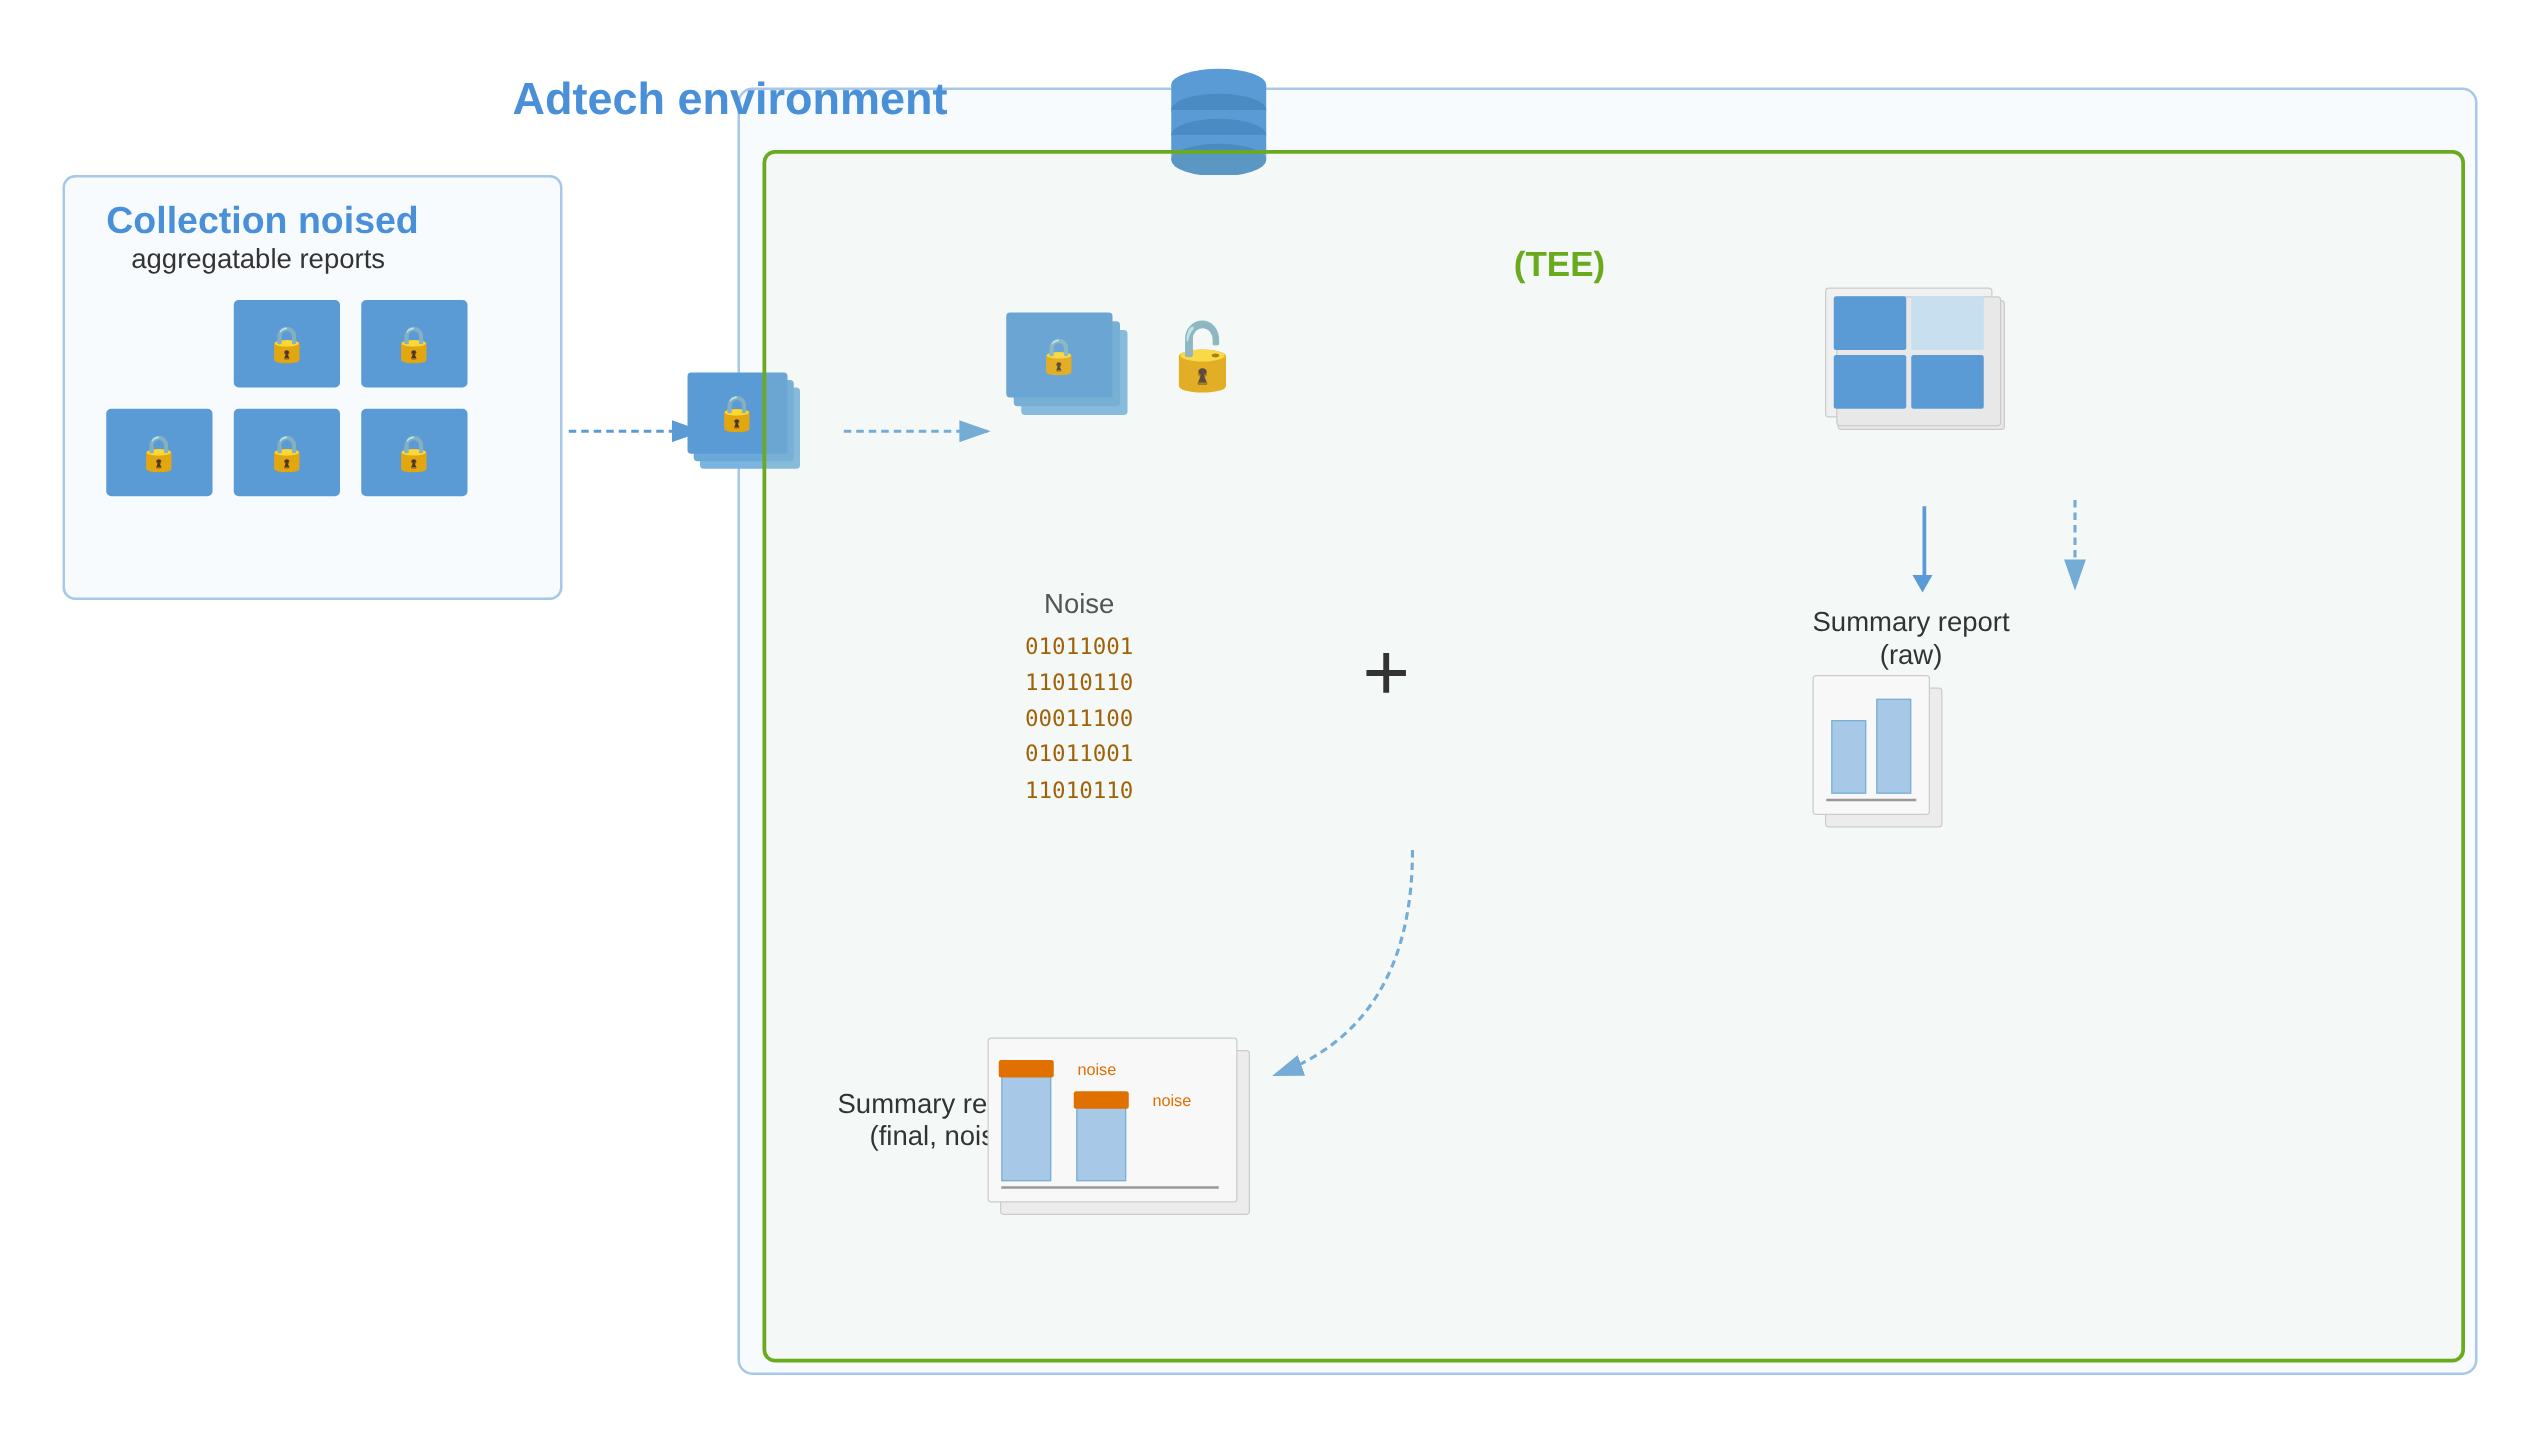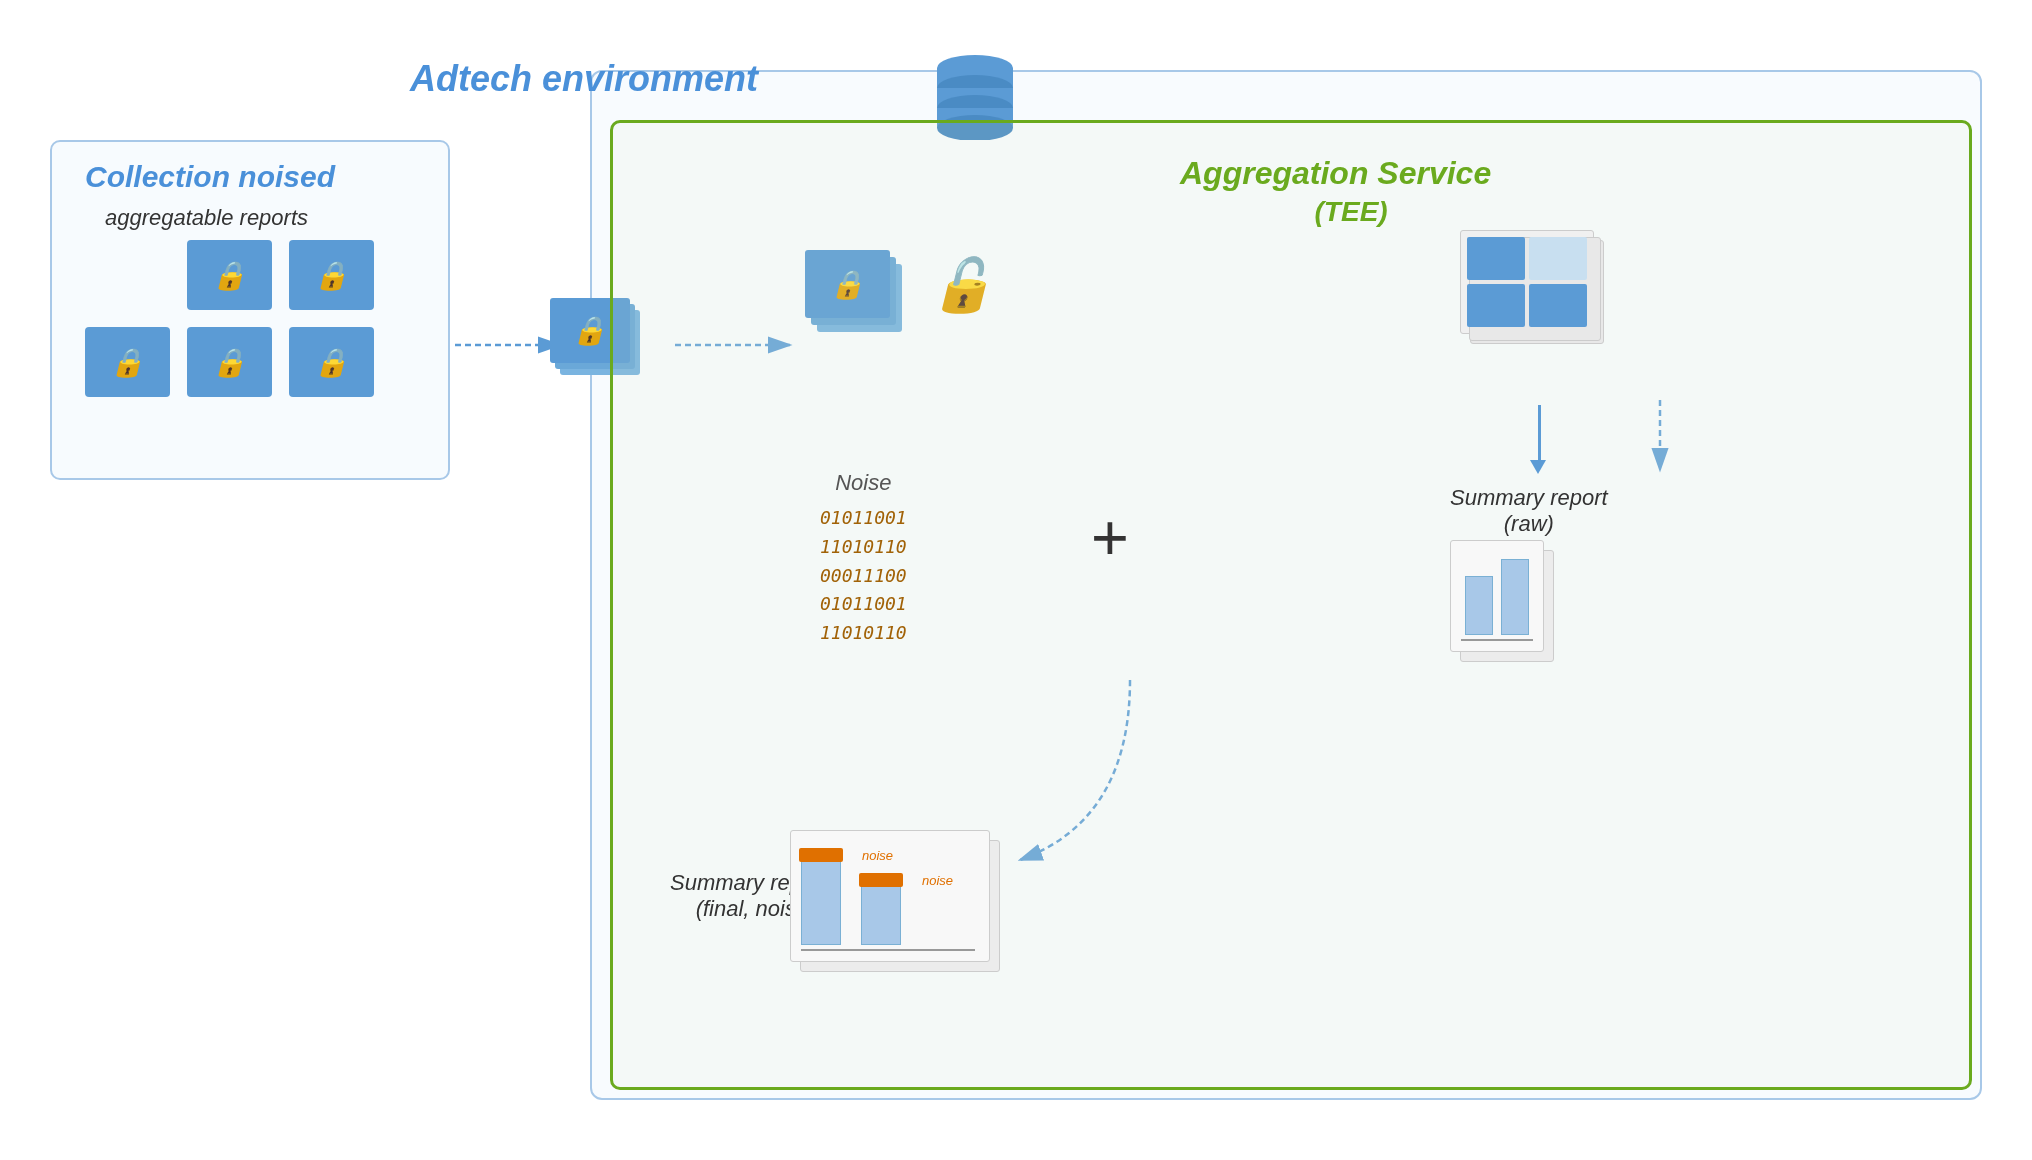--- a/index.html
+++ b/index.html
@@ -11,21 +11,20 @@
       overflow: hidden;
       position: relative;
     }
 
     .diagram-container {
       position: absolute;
       top: 40px;
       left: 30px;
       right: 30px;
       bottom: 40px;
-      font-style: italic;
     }
 
     
     .adtech-box {
       position: absolute;
       top: 30px;
       left: 560px;
       right: 20px;
       bottom: 20px;
       border: 2.5px solid #a8c8e8;
@@ -58,21 +57,21 @@
       position: absolute;
       top: 120px;
       left: 55px;
       color: #4a90d9;
       font-size: 30px;
       font-weight: bold;
     }
 
     .collection-sublabel {
       position: absolute;
-      top: 165px;
+      top: 154px;
       left: 75px;
       color: #333;
       font-size: 22px;
     }
 
     
     .aggregation-box {
       position: absolute;
       top: 80px;
       left: 580px;
@@ -249,21 +248,21 @@
       <div style="position:absolute; width:85px; height:68px; background:#6aa8d8; border-radius:3px; top:7px; left:6px;"></div>
       <div style="position:absolute; width:85px; height:68px; background:#5b9bd5; border-radius:3px; top:0; left:0; display:flex; align-items:center; justify-content:center; font-size:28px; color:#f0a800;">🔒</div>
     </div>
   </div>
 
   <div style="position:absolute; top:215px; left:900px; font-size:52px; color:#f0a800;">🔓</div>
 
   <div class="aggregation-box"></div>
 
   <div style="position:absolute; top:115px; left:1150px; color:#6aaa1e; font-size:32px; font-weight:bold; text-align:center; z-index:10;">
-    <span>Aggregation Service</span><br>
+    <br>
     <span style="font-size:28px;margin-left:31px;">(TEE)</span>
   </div>
 
   <div style="position:absolute; top:190px; left:1430px; z-index:5;">
     <div style="position:relative; display:inline-block;">
       <div style="position:absolute; bottom:-10px; left:10px; right:-10px; height:100%; background:#e8e8e8; border:1px solid #ccc; border-radius:3px; z-index:0;"></div>
       <div class="grid-report" style="z-index:1; position:relative;">
         <div class="grid-inner">
           <div class="grid-cell"></div>
           <div class="grid-cell empty"></div>

